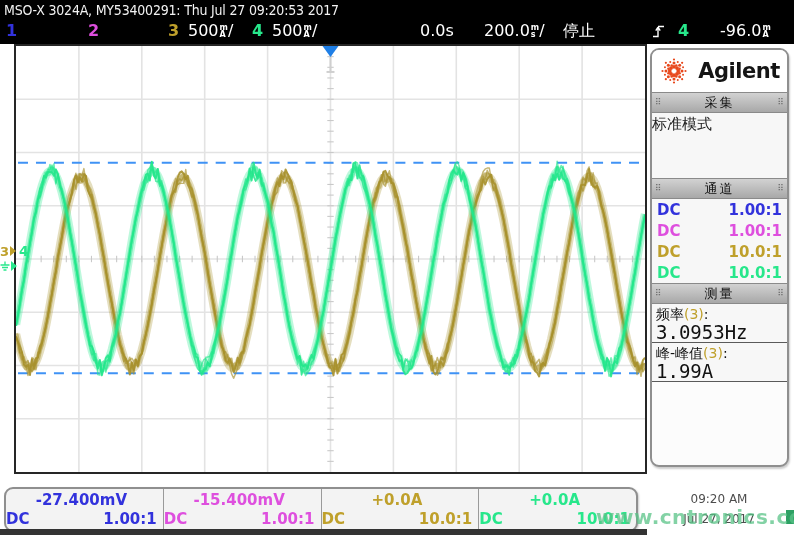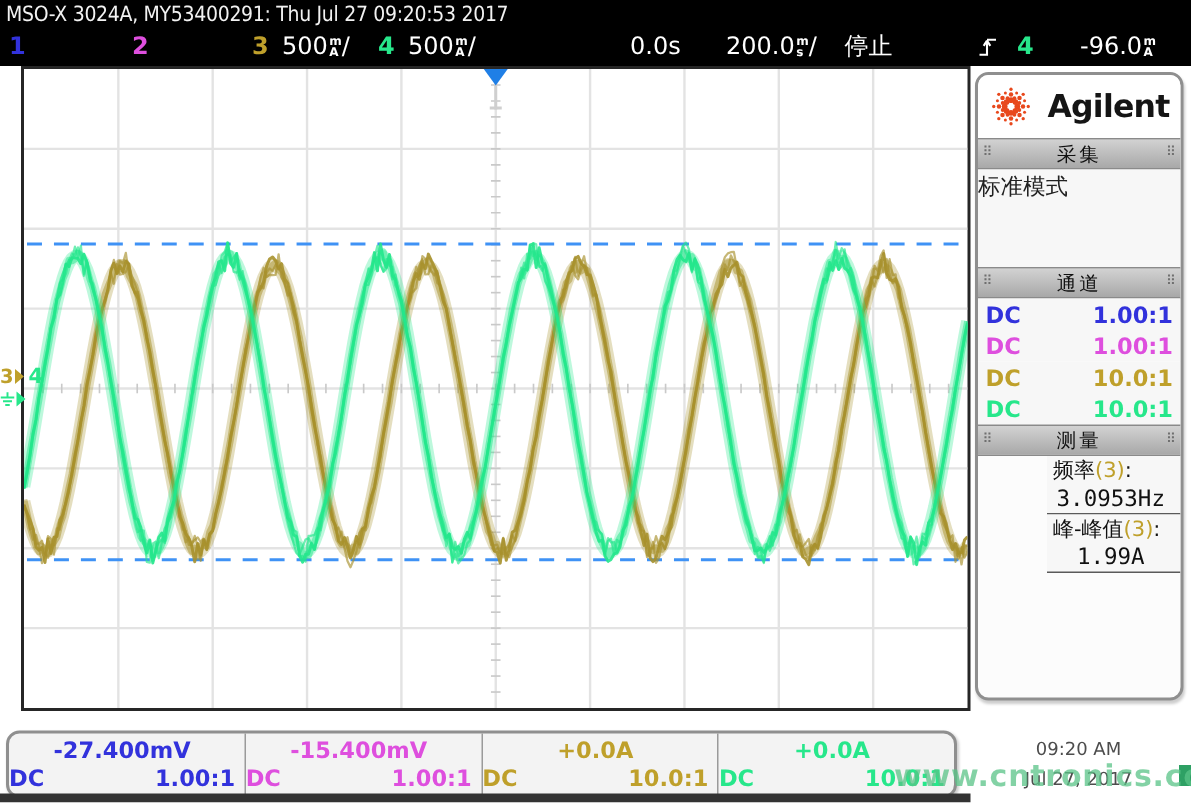--- a/index.html
+++ b/index.html
@@ -31,23 +31,23 @@
   .brand{font-size:21px;font-weight:bold;color:#151515;letter-spacing:-0.5px;}
   .sec-h{height:21px;background:linear-gradient(#d2d2d2,#a8a8a8);border-top:1px solid #8a8a8a;
          border-bottom:1px solid #8a8a8a;display:flex;align-items:center;box-sizing:border-box;
          padding:0 3px;font-size:13px;color:#101010;}
   .sec-h .t{flex:1;text-align:center;letter-spacing:2px;}
   .grip{color:#6f6f6f;font-size:9px;line-height:9px;}
   .acq-body{height:65px;text-align:left;font-size:15px;color:#222;padding-top:1px;
             line-height:21px;background:#f7f7f7;box-sizing:border-box;}
   .chrow{height:21px;display:flex;justify-content:space-between;align-items:center;
          padding:0 5px;font-size:15px;font-weight:bold;background:#f7f7f7;}
-  .mrow{padding:2px 8px 0 4px;border-bottom:1px solid #5a5a5a;background:#f7f7f7;margin-left:46px;}
+  .mrow{padding:2px 8px 0 4px;border-bottom:1px solid #5a5a5a;background:#f7f7f7;}
   .mlab{display:block;font-size:14px;color:#111;line-height:17px;text-align:left;}
-  .mval{display:block;text-align:center;font-size:15px;color:#111;line-height:19px;
+  .mval{display:block;text-align:left;font-size:19px;color:#111;line-height:19px;
         font-family:"DejaVu Sans Mono","Liberation Mono",monospace;}
   
   .bbar{position:absolute;left:4px;top:487px;width:634px;height:45px;background:#f3f3f3;
         border:2px solid #8f8f8f;border-radius:9px;box-sizing:border-box;display:flex;
         box-shadow:1px 1px 2px rgba(0,0,0,0.2);}
   .bcell{flex:1;border-right:1px solid #9a9a9a;padding:1px 6px 0 0;box-sizing:border-box;}
   .bcell:last-child{border-right:none;}
   .bv{display:block;text-align:center;font-size:15px;font-weight:bold;line-height:20px;}
   .bl{display:flex;justify-content:space-between;font-size:15px;font-weight:bold;line-height:19px;}
   .clock{position:absolute;left:650px;top:489px;width:138px;text-align:center;color:#4d4d4d;

